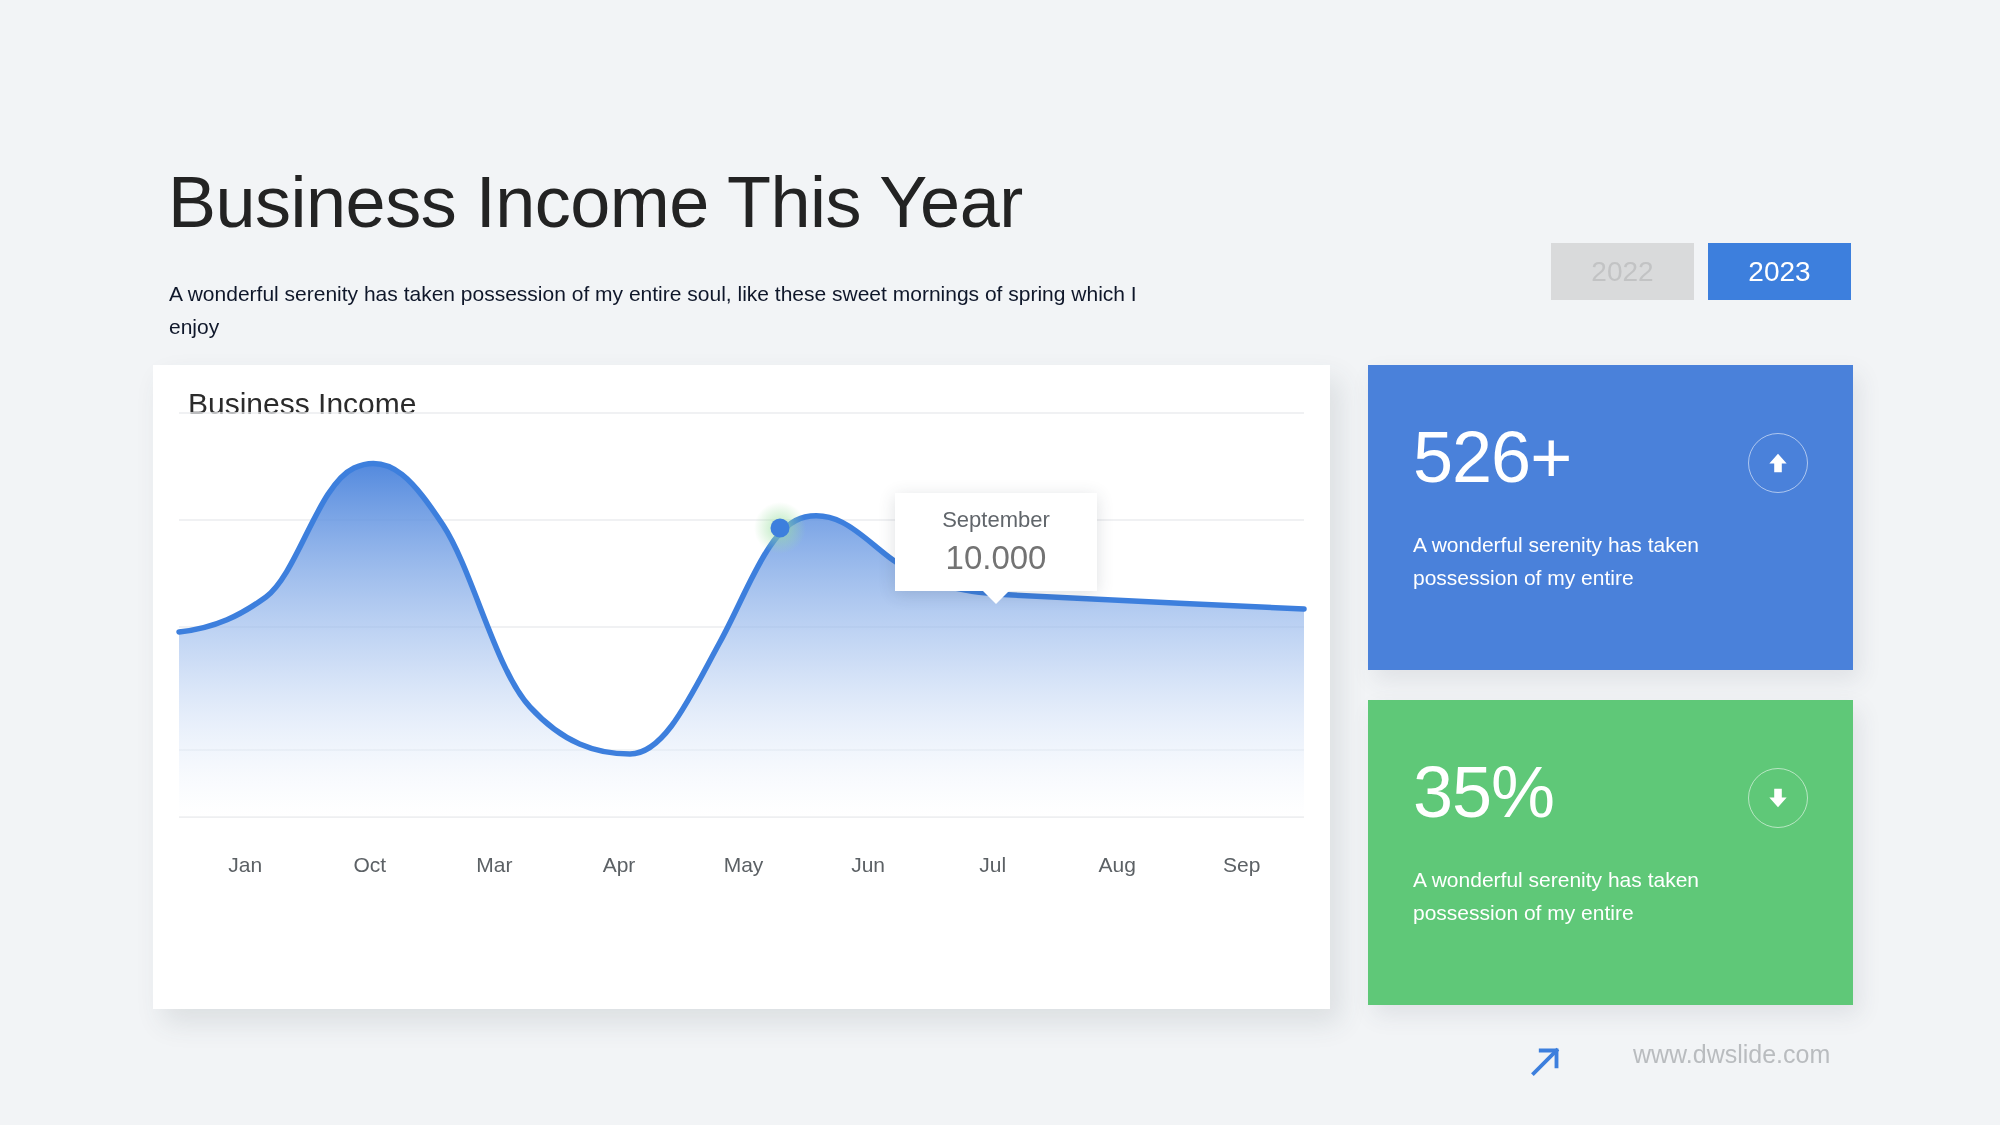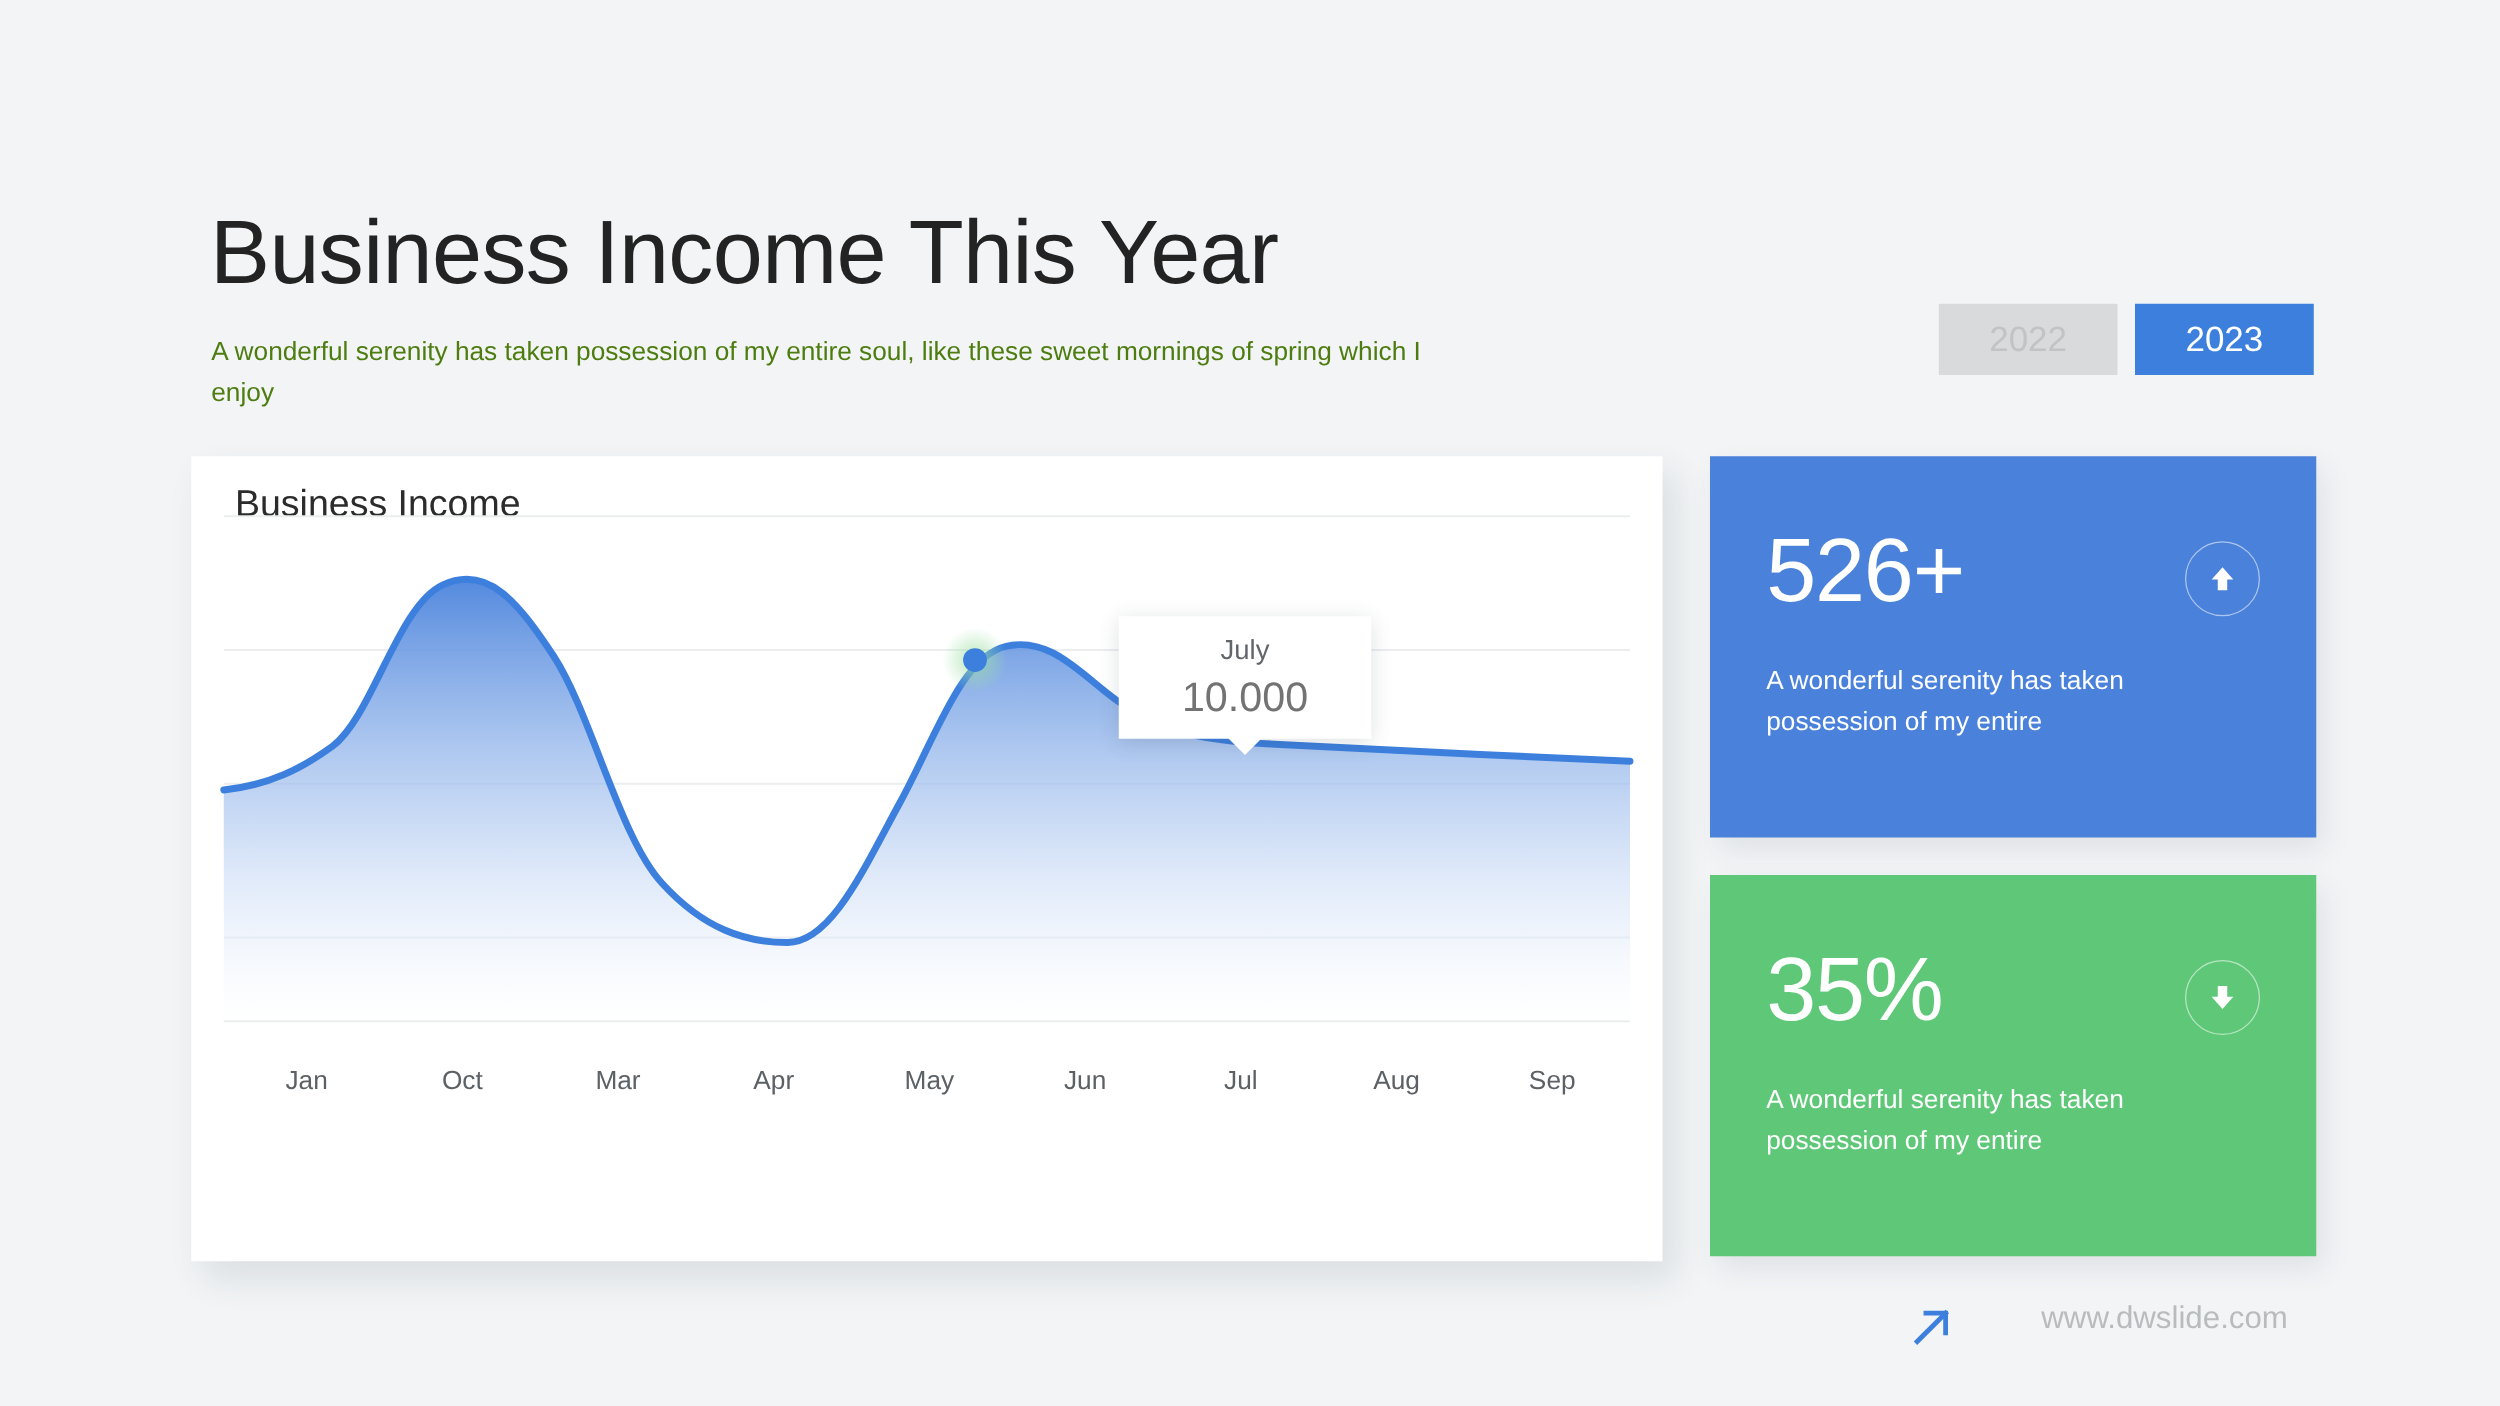--- a/index.html
+++ b/index.html
@@ -11,22 +11,22 @@
   }
   .slide{position:relative;width:2000px;height:1125px;}
 
   
   .title{
     position:absolute;left:168px;top:118px;
     font-size:72px;font-weight:400;color:#232323;
     letter-spacing:-0.5px;line-height:1;white-space:nowrap;
   }
   .subtitle{
-    position:absolute;left:169px;top:245px;width:1000px;
-    font-size:21px;color:#4d7c0f;line-height:1.55;font-weight:400;
+    position:absolute;left:169px;top:257px;width:1000px;
+    font-size:21px;color:#0f172a;line-height:1.55;font-weight:400;
   }
 
   
   .years{position:absolute;left:1551px;top:243px;display:flex;gap:14px;}
   .year-btn{
     width:143px;height:57px;display:flex;align-items:center;justify-content:center;
     font-size:28px;font-weight:400;border:0;cursor:pointer;
   }
   .year-btn.inactive{background:#d9dadb;color:#c2c3c4;}
   .year-btn.active{background:#3d7fdd;color:#ffffff;}
@@ -168,21 +168,21 @@
       <span class="month">Apr</span>
       <span class="month">May</span>
       <span class="month">Jun</span>
       <span class="month">Jul</span>
       <span class="month">Aug</span>
       <span class="month">Sep</span>
     </div>
   </div>
 
   <div class="tooltip">
-    <span class="t-month">July</span>
+    <span class="t-month">September</span>
     <span class="t-value">10.000</span>
   </div>
 
   <div class="stat-card blue">
     <div class="stat-top">
       <span class="stat-value">526+</span>
       <span class="stat-circle">
         <svg width="26" height="26" viewBox="0 0 24 24" fill="#ffffff">
           <path d="M12 3.5 L20 12.5 L15.5 12.5 L15.5 20.5 L8.5 20.5 L8.5 12.5 L4 12.5 Z"></path>
         </svg>

